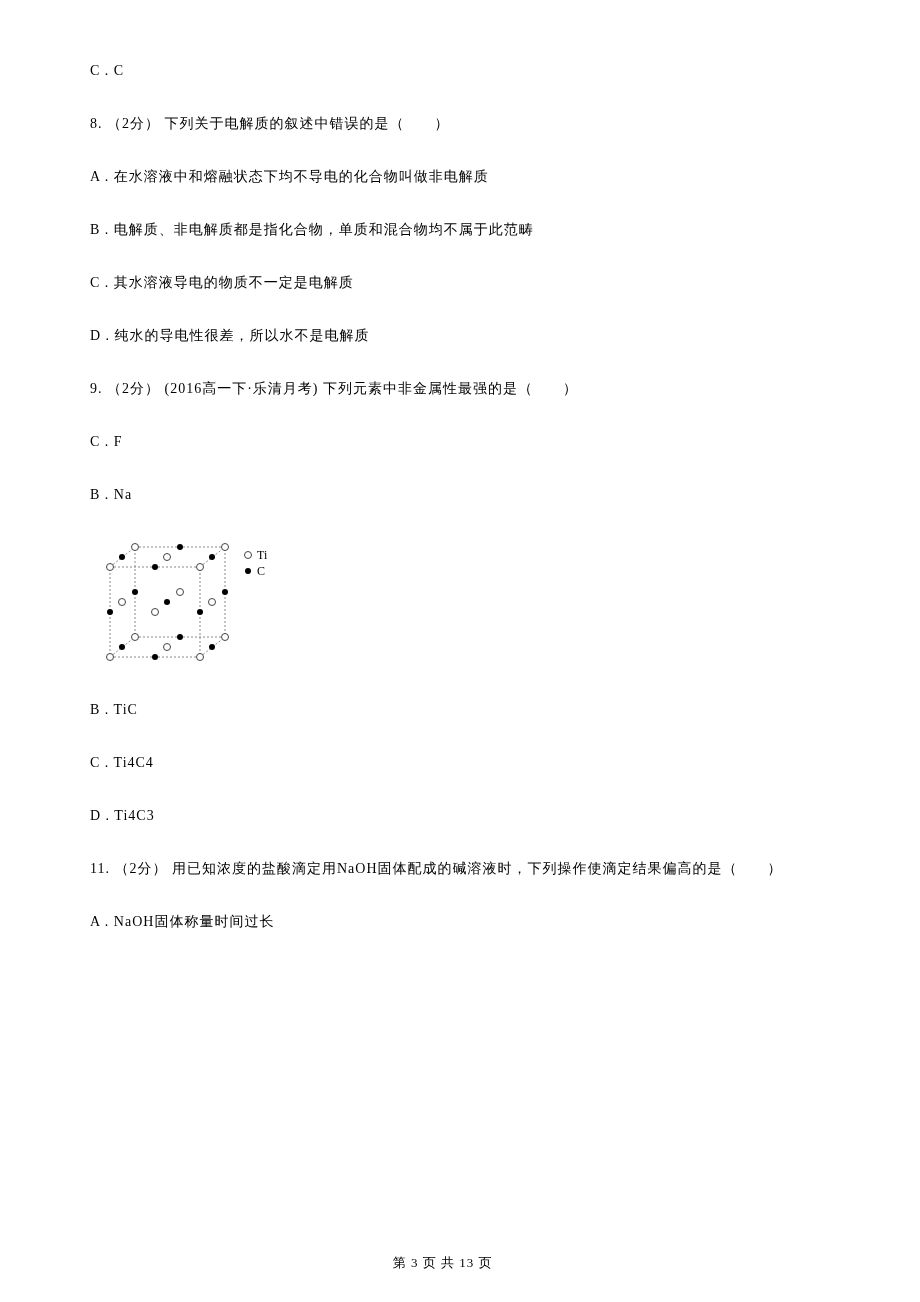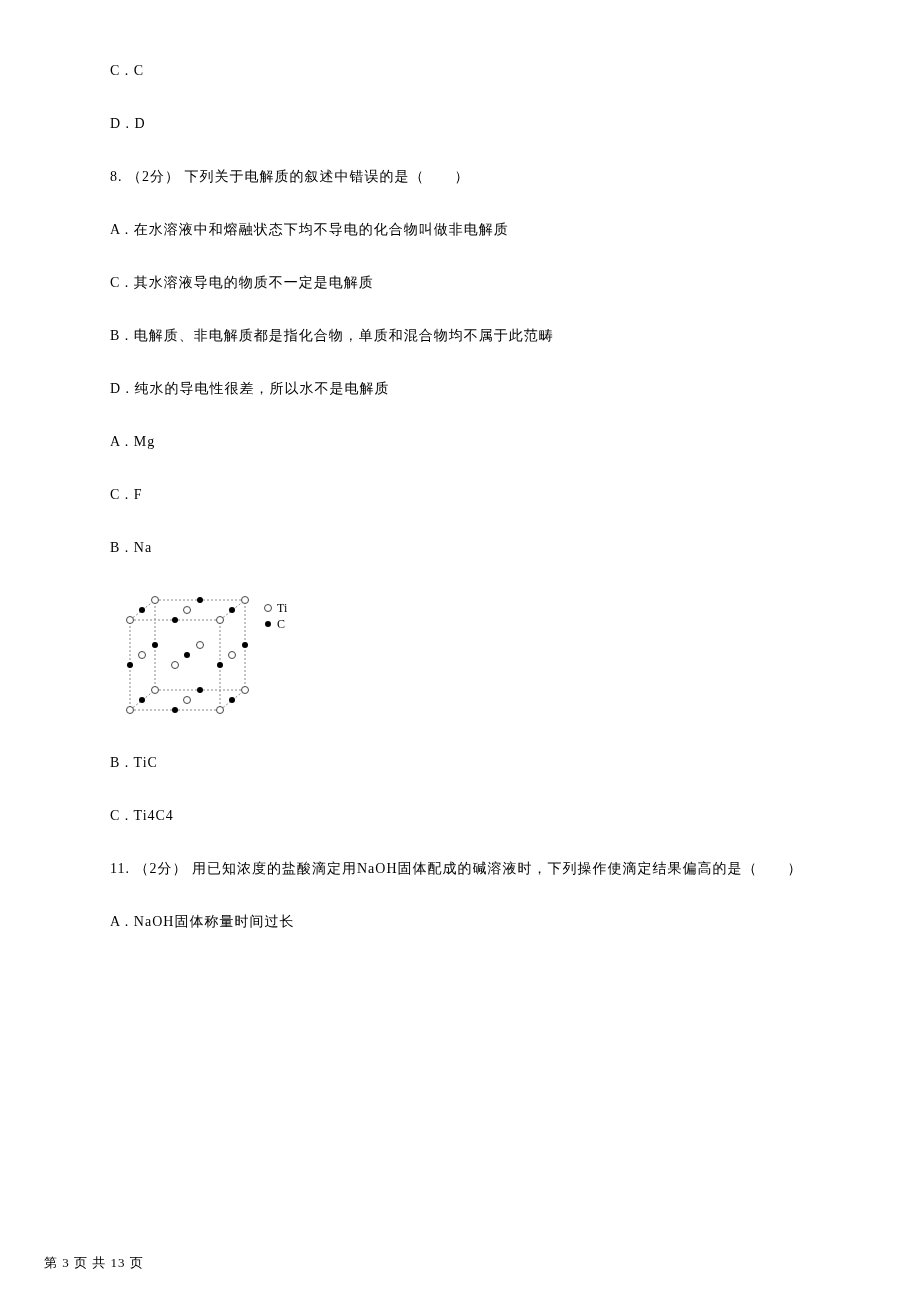--- a/index.html
+++ b/index.html
@@ -10,21 +10,20 @@
     font-size: 14px;
     color: #000000;
     line-height: 1.5;
   }
   .page {
     width: 861px;
     min-height: 1302px;
     padding: 60px 60px 30px 60px;
     box-sizing: border-box;
     position: relative;
-    margin-left: 20px;
   }
   .line {
     margin-bottom: 32px;
     letter-spacing: 1px;
   }
   .indent1 {
     padding-left: 30px;
   }
   .indent0 {
     padding-left: 0px;
@@ -38,41 +37,40 @@
     text-decoration: underline;
   }
   .diagram svg {
     display: block;
   }
   .footer {
     position: absolute;
     bottom: 30px;
     left: 0;
     right: 0;
-    text-align: left;
+    text-align: center;
     font-size: 13px;
     letter-spacing: 1px;
     padding-left: 24px;
   }
 </style>
 </head>
 <body>
 
 <div class="page">
 
   <div class="line indent1">C . C</div>
-  <div class="line indent1">D . D</div>
 
   <div class="line indent1">8. （2分） 下列关于电解质的叙述中错误的是（　　）</div>
   <div class="line indent1">A . 在水溶液中和熔融状态下均不导电的化合物叫做非电解质</div>
+  <div class="line indent1">B . 电解质、非电解质都是指化合物，单质和混合物均不属于此范畴</div>
   <div class="line indent1">C . 其水溶液导电的物质不一定是电解质</div>
-  <div class="line indent1">B . 电解质、非电解质都是指化合物，单质和混合物均不属于此范畴</div>
   <div class="line indent1">D . 纯水的导电性很差，所以水不是电解质</div>
 
-  <div class="line indent1">A . Mg</div>
+  <div class="line indent1">9. （2分） (2016高一下·乐清月考) 下列元素中非金属性最强的是（　　）</div>
   <div class="line indent1">C . F</div>
   <div class="line indent1">B . Na</div>
 
 
   <div class="diagram">
     <svg width="200" height="130" viewBox="0 0 200 130">
 
       <g stroke="#888" stroke-width="1" stroke-dasharray="2,2" fill="none">
         <rect x="45" y="10" width="90" height="90"></rect>
       </g>
@@ -124,18 +122,19 @@
 
       <circle cx="158" cy="18" r="3.5" fill="#fff" stroke="#444"></circle>
       <text x="167" y="22" font-size="12" font-family="serif">Ti</text>
       <circle cx="158" cy="34" r="3" fill="#000"></circle>
       <text x="167" y="38" font-size="12" font-family="serif">C</text>
     </svg>
   </div>
 
   <div class="line indent1">B . TiC</div>
   <div class="line indent1">C . Ti4C4</div>
+  <div class="line indent1">D . Ti4C3</div>
 
   <div class="line indent1">11. （2分） 用已知浓度的盐酸滴定用NaOH固体配成的碱溶液时，下列操作使滴定结果偏高的是（　　）</div>
   <div class="line indent1">A . NaOH固体称量时间过长</div>
 
   <div class="footer">第 3 页 共 13 页</div>
 </div>
 
 </body></html>

